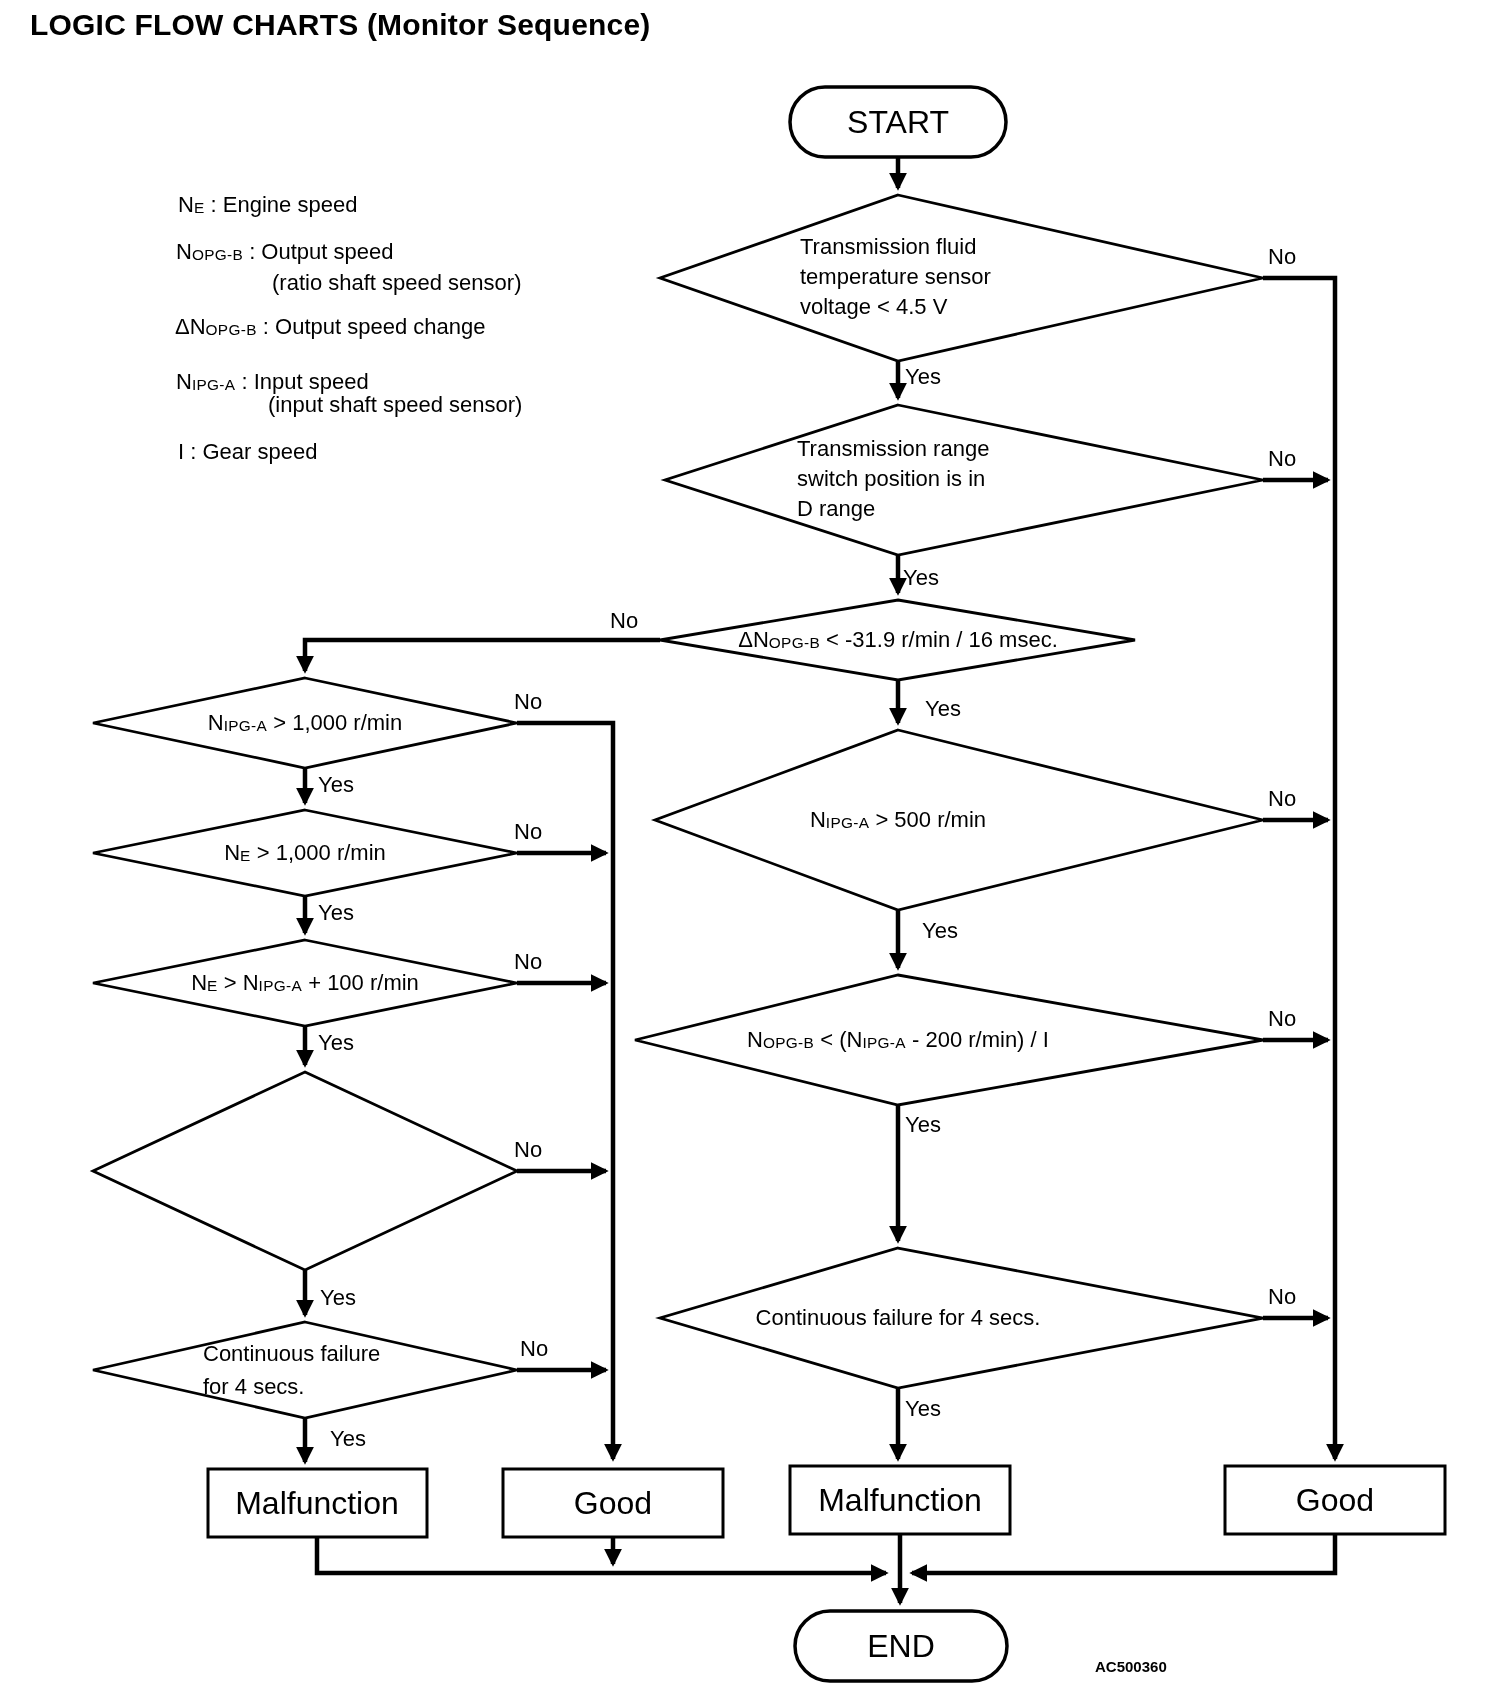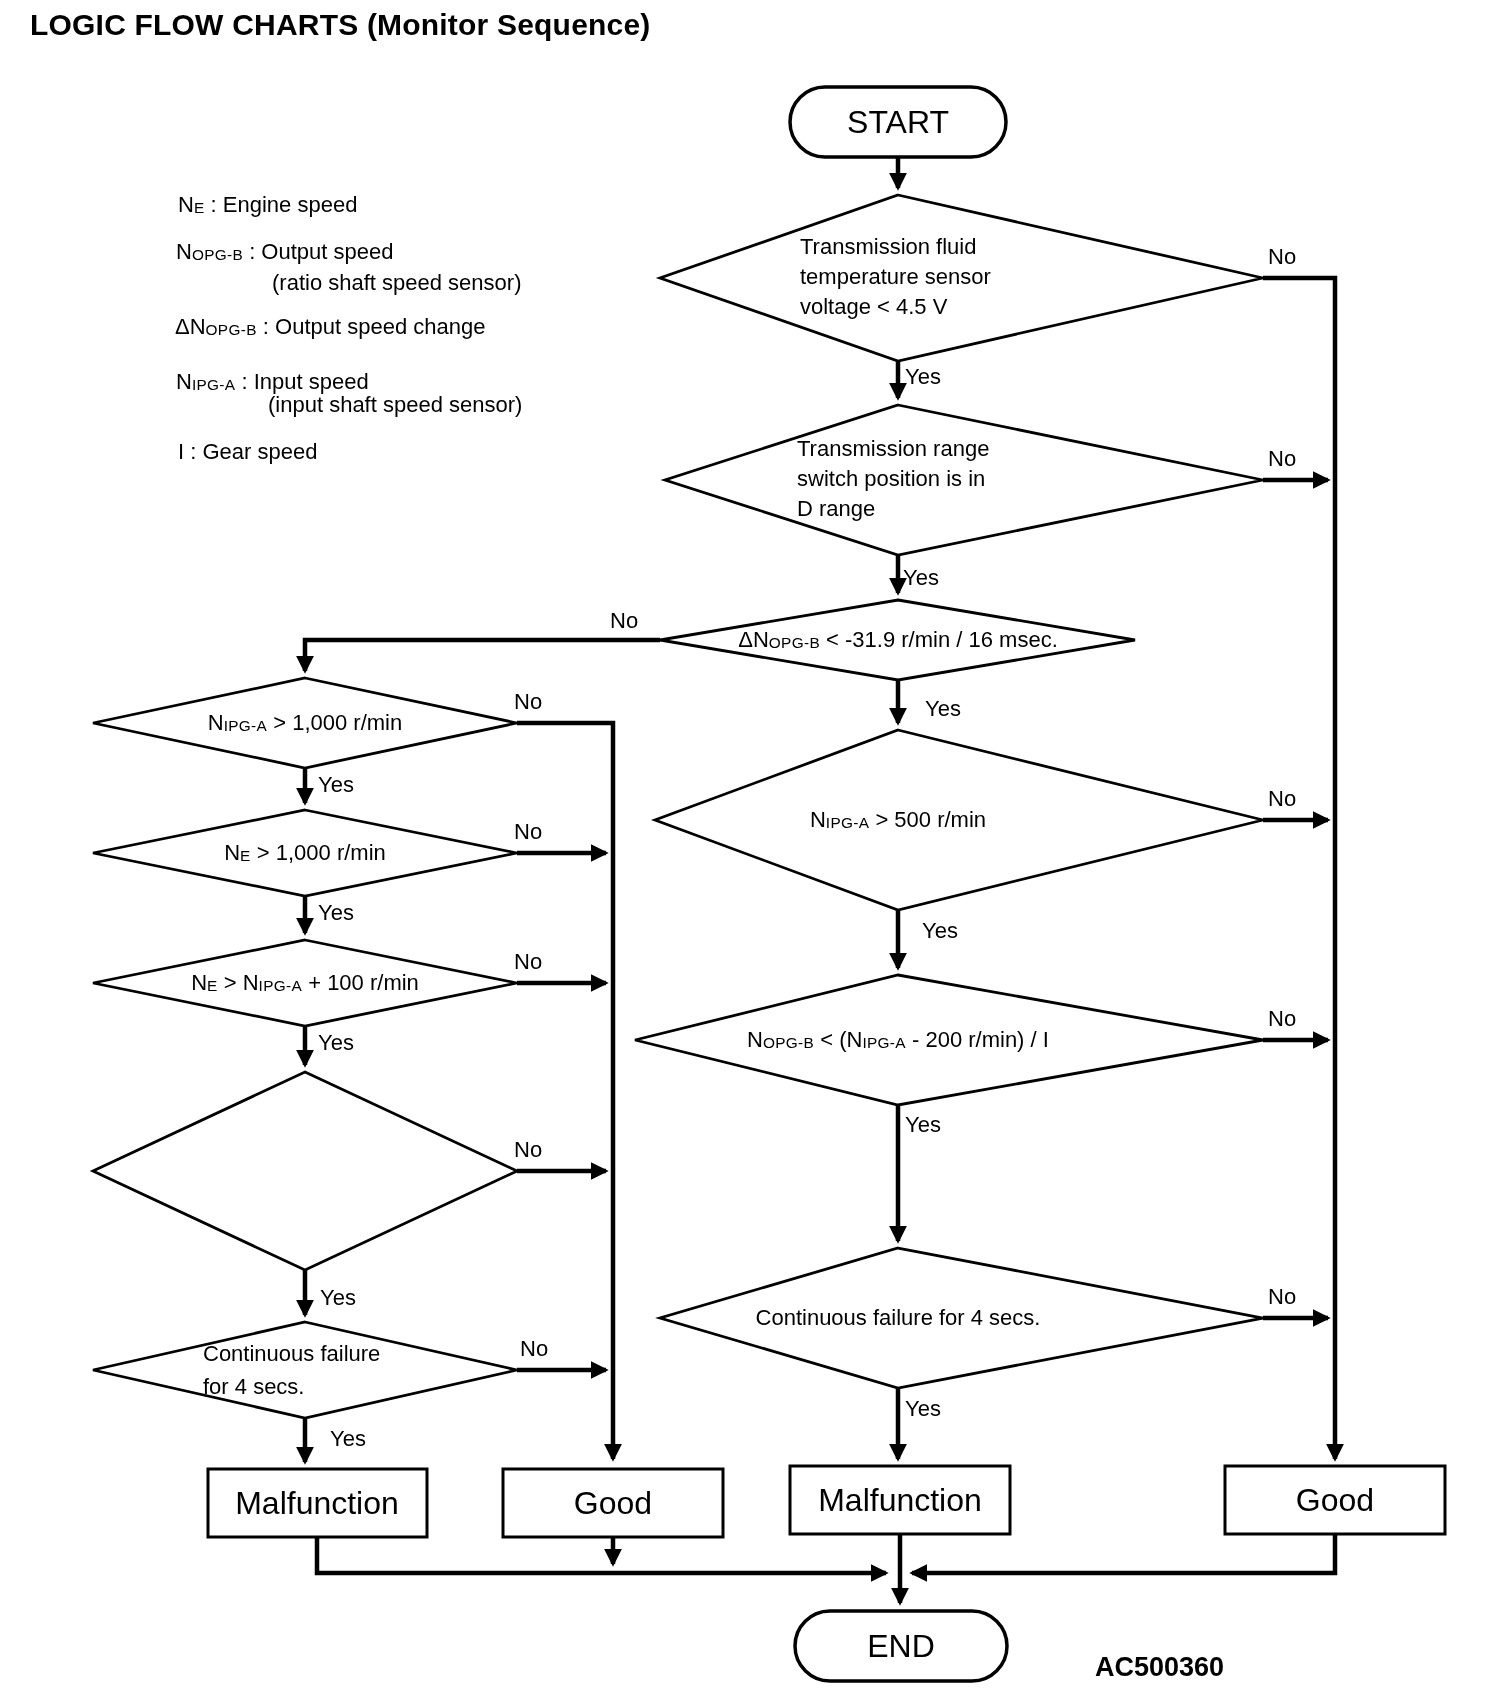--- a/index.html
+++ b/index.html
@@ -6,21 +6,21 @@
   .canvas{
     position:relative;width:1504px;height:1706px;background:#ffffff;
     font-family:"Liberation Sans","DejaVu Sans",sans-serif;color:#000;
     overflow:hidden;
   }
   .canvas svg{position:absolute;left:0;top:0;}
   .lbl{position:absolute;font-size:22px;line-height:30px;white-space:pre-line;}
   .ctr{transform:translate(-50%,-50%);text-align:center;white-space:nowrap;}
   .node-lbl{font-size:32px;}
   .title{font-size:30px;font-weight:bold;letter-spacing:0.2px;}
-  .figid{font-size:27px;font-weight:bold;}
+  .figid{font-size:15px;font-weight:bold;}
   .lh36{line-height:36px;}
   .lh33{line-height:33px;}
   sub{font-size:70%;line-height:0;position:relative;top:0.08em;vertical-align:baseline;letter-spacing:0.02em;}
 </style>
 </head>
 <body>
 
 <div class="canvas">
 
   <svg width="1504" height="1706" viewBox="0 0 1504 1706">

